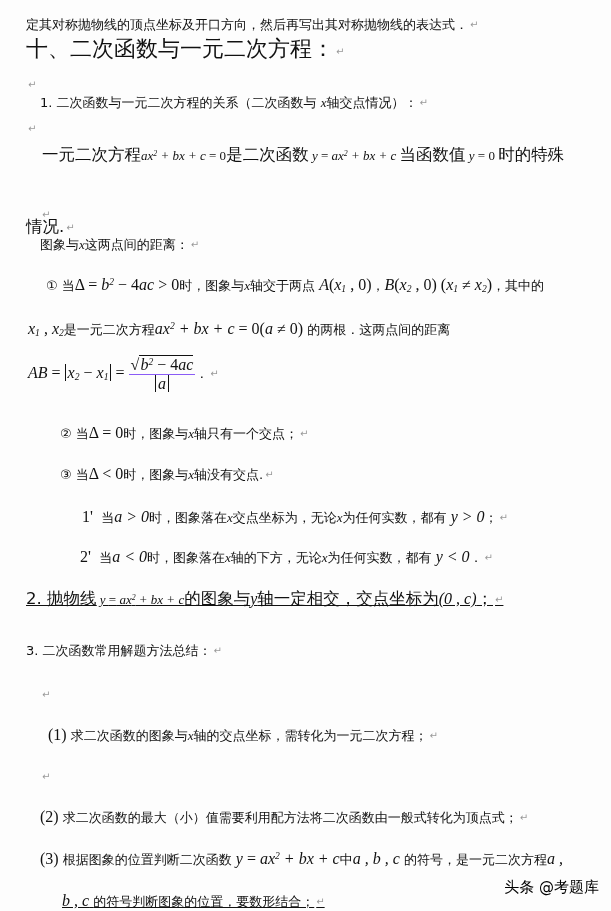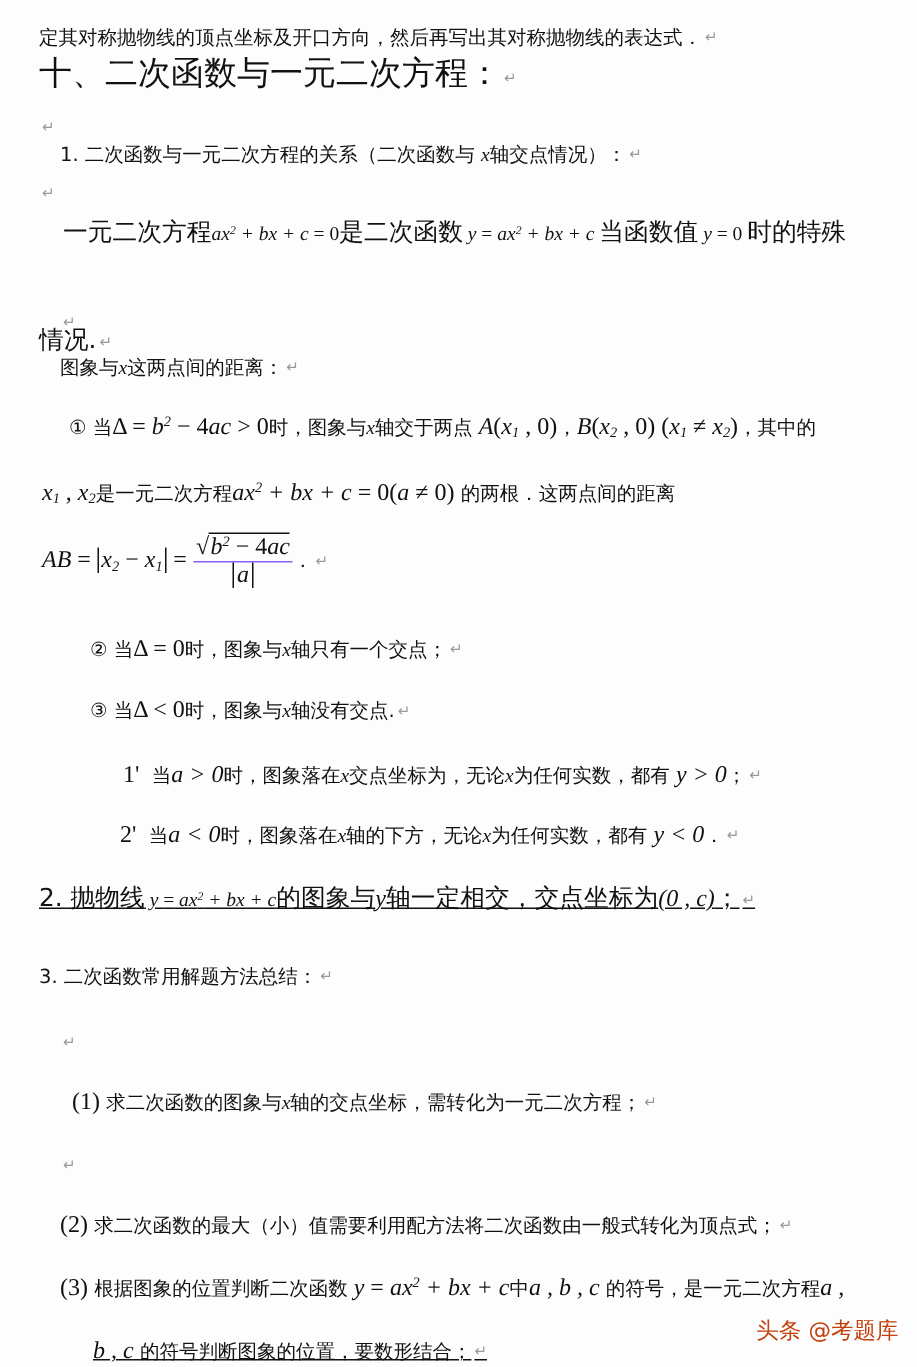--- a/index.html
+++ b/index.html
@@ -22,21 +22,21 @@
     .s14 { font-size: 16px; }
     .s17 { font-size: 16.5px; }
     .h1 { font-size: 22px; }
     .frac { display: inline-block; vertical-align: middle; text-align: center; font-family: "Liberation Serif", serif; font-style: italic; }
     .frac .num { display: block; padding: 0 2px; border-bottom: 1px solid #8b5cf6; }
     .frac .den { display: block; }
     .sqrt { border-top: 1px solid #111; padding-left: 1px; }
     .abs { border-left: 1px solid #111; border-right: 1px solid #111; padding: 0 2px; }
     .watermark {
       position: absolute; right: 12px; bottom: 14px;
-      font-size: 15px; color: #c2410c;
+      font-size: 15px; color: #000000;
       text-shadow: 0 0 2px #fff, 0 0 3px #fff;
     }
   </style>
 </head>
 <body>
 
 <div class="line s13" style="left:26px; top:16px;">
   <span>定其对称抛物线的顶点坐标及开口方向，然后再写出其对称抛物线的表达式．</span><span class="pm">↵</span>
 </div>
 

